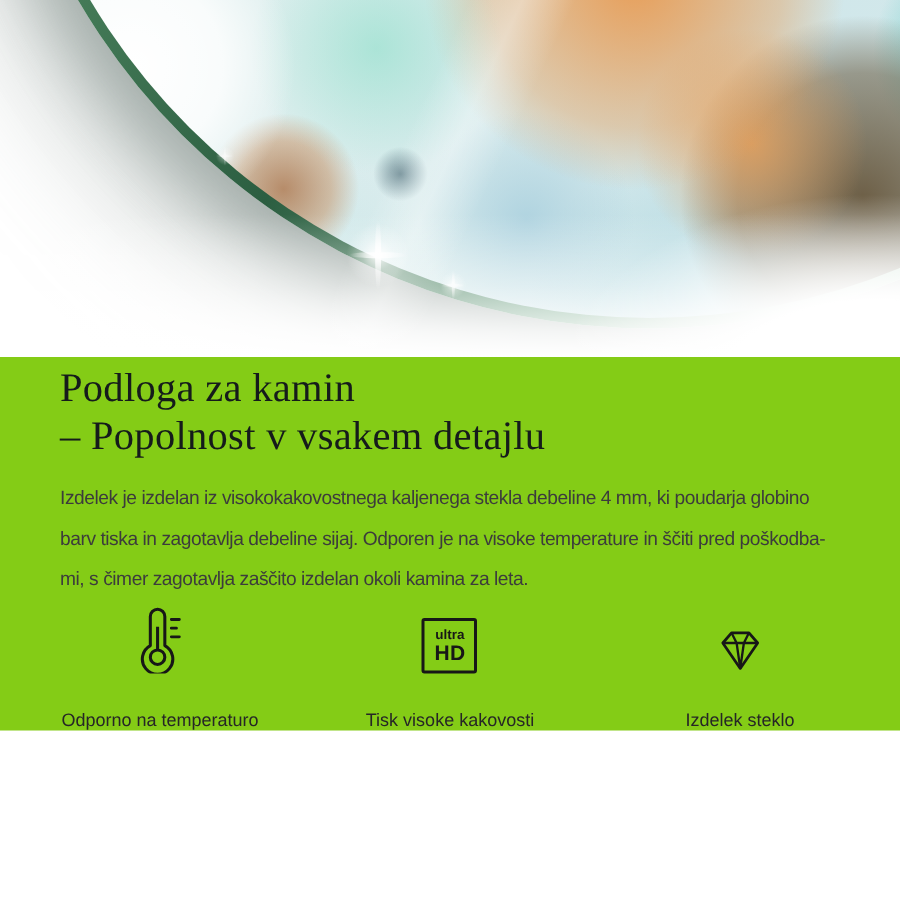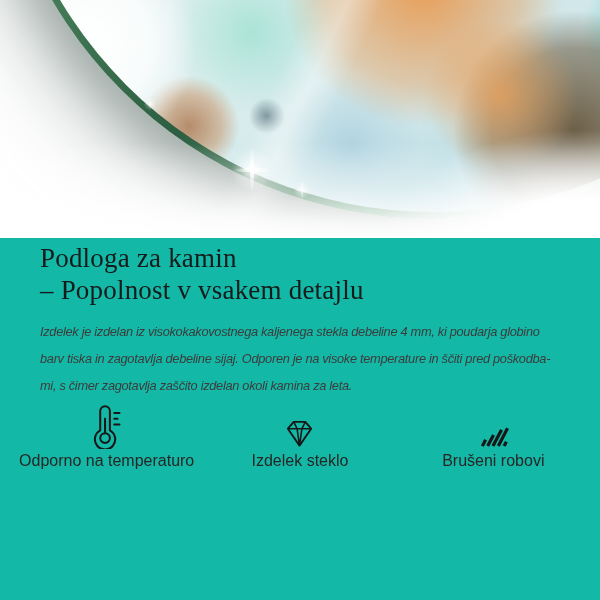--- a/index.html
+++ b/index.html
@@ -1,21 +1,21 @@
 <!DOCTYPE html>
 <html lang="sl" style="--page_bg: #ffffff; --heading_text: #151b1b; --body_text: #3c3c3c; --label_text: #262626; --icon_stroke: #171717; --glass_edge_green: #3f7a55; --art_teal: #49c4bf; --art_aqua: #cfe6ea; --art_orange: #e69a50; --art_taupe: #68583e;"><head>
 <meta charset="utf-8">
 <style>
   html,body{margin:0;padding:0;}
   body{
     width:600px;height:600px;overflow:hidden;background:#ffffff;
     font-family:"Liberation Sans","DejaVu Sans",sans-serif;
     position:relative;
   }
-  .page{width:600px;height:600px;position:relative;background:#14b8a6;}
+  .page{width:600px;height:487px;position:relative;background:#84cc16;}
 
   
   .hero{position:relative;width:600px;height:238px;overflow:hidden;background:#fff;}
   .glass-rim{
     position:absolute;left:-8px;top:-663px;width:882px;height:882px;border-radius:50%;
     background:linear-gradient(118deg,#b9d8c0 8%,#487f5b 28%,#2c5e41 45%,#6fa585 62%,#cfe6d4 80%);
     box-shadow:-16px 20px 44px -4px rgba(122,136,132,0.55),
                -30px 36px 80px 4px rgba(140,152,148,0.38);
   }
   .glass-art{
@@ -54,30 +54,30 @@
   .sparkle.s3{left:143px;top:97px;width:14px;height:14px;opacity:.7;}
 
   
   .content{padding:0 40px;}
   .title{
     margin:4px 0 0 0;font-family:"Liberation Serif","DejaVu Serif",serif;
     font-weight:400;font-size:27px;line-height:32px;color:var(--heading_text,#151b1b);
     letter-spacing:0.2px;
   }
   .desc{margin-top:12px;color:var(--body_text,#3c3c3c);}
-  .desc-line{white-space:nowrap;font-size:12.8px;line-height:27px;letter-spacing:-0.3px;font-style:italic;}
+  .desc-line{white-space:nowrap;font-size:12.8px;line-height:27px;letter-spacing:-0.3px;}
 
   
   .features{
     margin-top:2px;padding:0 10px;
     display:grid;grid-template-columns:repeat(3,1fr);row-gap:12px;
   }
   .feature{display:flex;flex-direction:column;align-items:center;}
   .icon-slot{height:48px;display:flex;align-items:flex-end;justify-content:center;}
-  .feature-label{margin-top:4px;font-size:16px;line-height:15px;color:var(--label_text,#262626);}
+  .feature-label{margin-top:24px;font-size:12px;line-height:15px;color:var(--label_text,#262626);}
   .icon-stroke{stroke:var(--icon_stroke,#171717);fill:none;}
   .icon-fill{fill:var(--icon_stroke,#171717);}
   .uhd{
     width:33px;height:33px;border:2.5px solid var(--icon_stroke,#171717);border-radius:2px;
     display:flex;flex-direction:column;align-items:center;justify-content:center;
     color:var(--icon_stroke,#171717);
   }
   .uhd-top{font-size:9px;font-weight:700;line-height:9px;}
   .uhd-bottom{font-size:14px;font-weight:800;line-height:14px;letter-spacing:0.2px;}
 </style>
@@ -115,36 +115,37 @@
         <svg width="29" height="45" viewBox="0 0 30 46">
           <path class="icon-stroke" stroke-width="2.1" stroke-linejoin="round" d="M8.5 27 V7 a5 5 0 0 1 10 0 v20 a10.5 10.5 0 1 1 -10 0 z"></path>
           <circle class="icon-stroke" stroke-width="2.1" cx="13.5" cy="35" r="5"></circle>
           <path class="icon-stroke" stroke-width="2.1" d="M13.5 30 V14"></path>
           <path class="icon-stroke" stroke-width="2" stroke-linecap="round" d="M23 9 h5.5 M23 15 h3.5 M23 21 h5.5"></path>
         </svg>
       </div>
       <div class="feature-label">Odporno na temperaturo</div>
     </div>
 
+    <div class="feature">
+      <div class="icon-slot">
+        <div class="uhd">
+          <span class="uhd-top">ultra</span>
+          <span class="uhd-bottom">HD</span>
+        </div>
+      </div>
+      <div class="feature-label">Tisk visoke kakovosti</div>
+    </div>
 
 
     <div class="feature">
       <div class="icon-slot">
         <svg width="37" height="31" viewBox="0 0 38 32">
           <path class="icon-stroke" stroke-width="1.9" stroke-linejoin="round" d="M7 11 L13 4 H25 L31 11 L19 28.5 Z"></path>
           <path class="icon-stroke" stroke-width="1.6" stroke-linejoin="round" d="M7 11 H31 M13 4 L16.5 11 M25 4 L21.5 11 M16.5 11 L19 28.5 M21.5 11 L19 28.5"></path>
         </svg>
       </div>
       <div class="feature-label">Izdelek steklo</div>
     </div>
 
-    <div class="feature">
-      <div class="icon-slot">
-        <svg width="33" height="29" viewBox="0 0 33 30">
-          <path class="icon-stroke" stroke-width="3.3" d="M5 27 L8.3 20.5 M10.5 27 L16.5 15.5 M16 27 L24.8 10 M21.5 27 L31 8.5 M27.5 27 L29.8 22.5"></path>
-        </svg>
-      </div>
-      <div class="feature-label">Brušeni robovi</div>
-    </div>
 
 
   </div>
 </div>
 
 </body></html>

